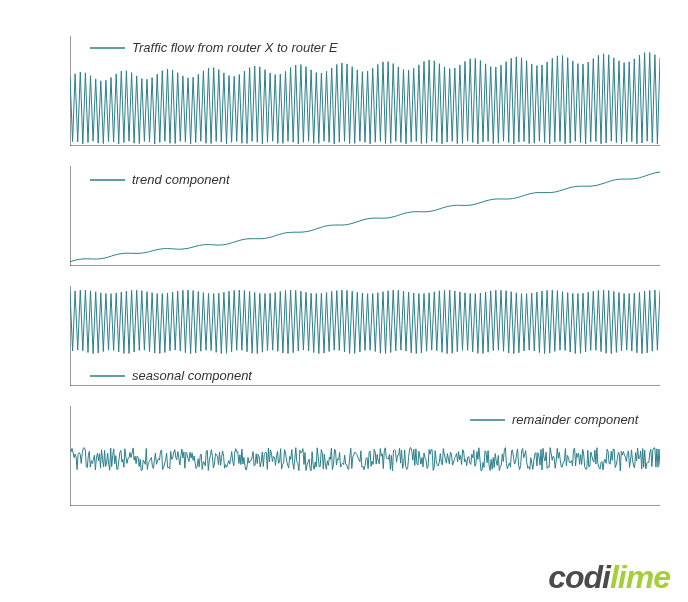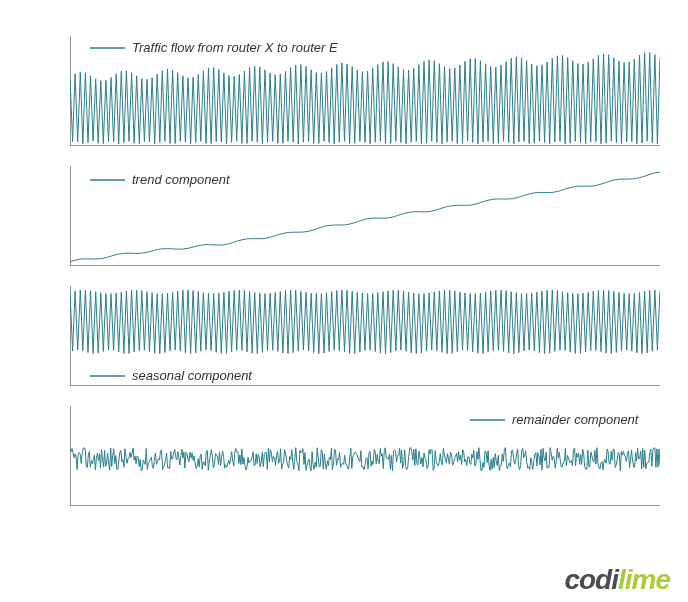--- a/index.html
+++ b/index.html
@@ -60,21 +60,21 @@
   .x-sub-label {
     font-size: 12px;
     fill: #333;
     text-anchor: middle;
   }
   .logo {
     position: absolute;
     right: 18px;
     bottom: 14px;
     font-family: Arial, Helvetica, sans-serif;
-    font-size: 28px;
+    font-size: 32px;
     font-weight: 700;
     letter-spacing: -1px;
   }
   .logo .dark { color: #4b4b4b; }
   .logo .lime { color: #a6ce39; }
 </style>
 </head>
 <body>
 
 <div class="figure">

